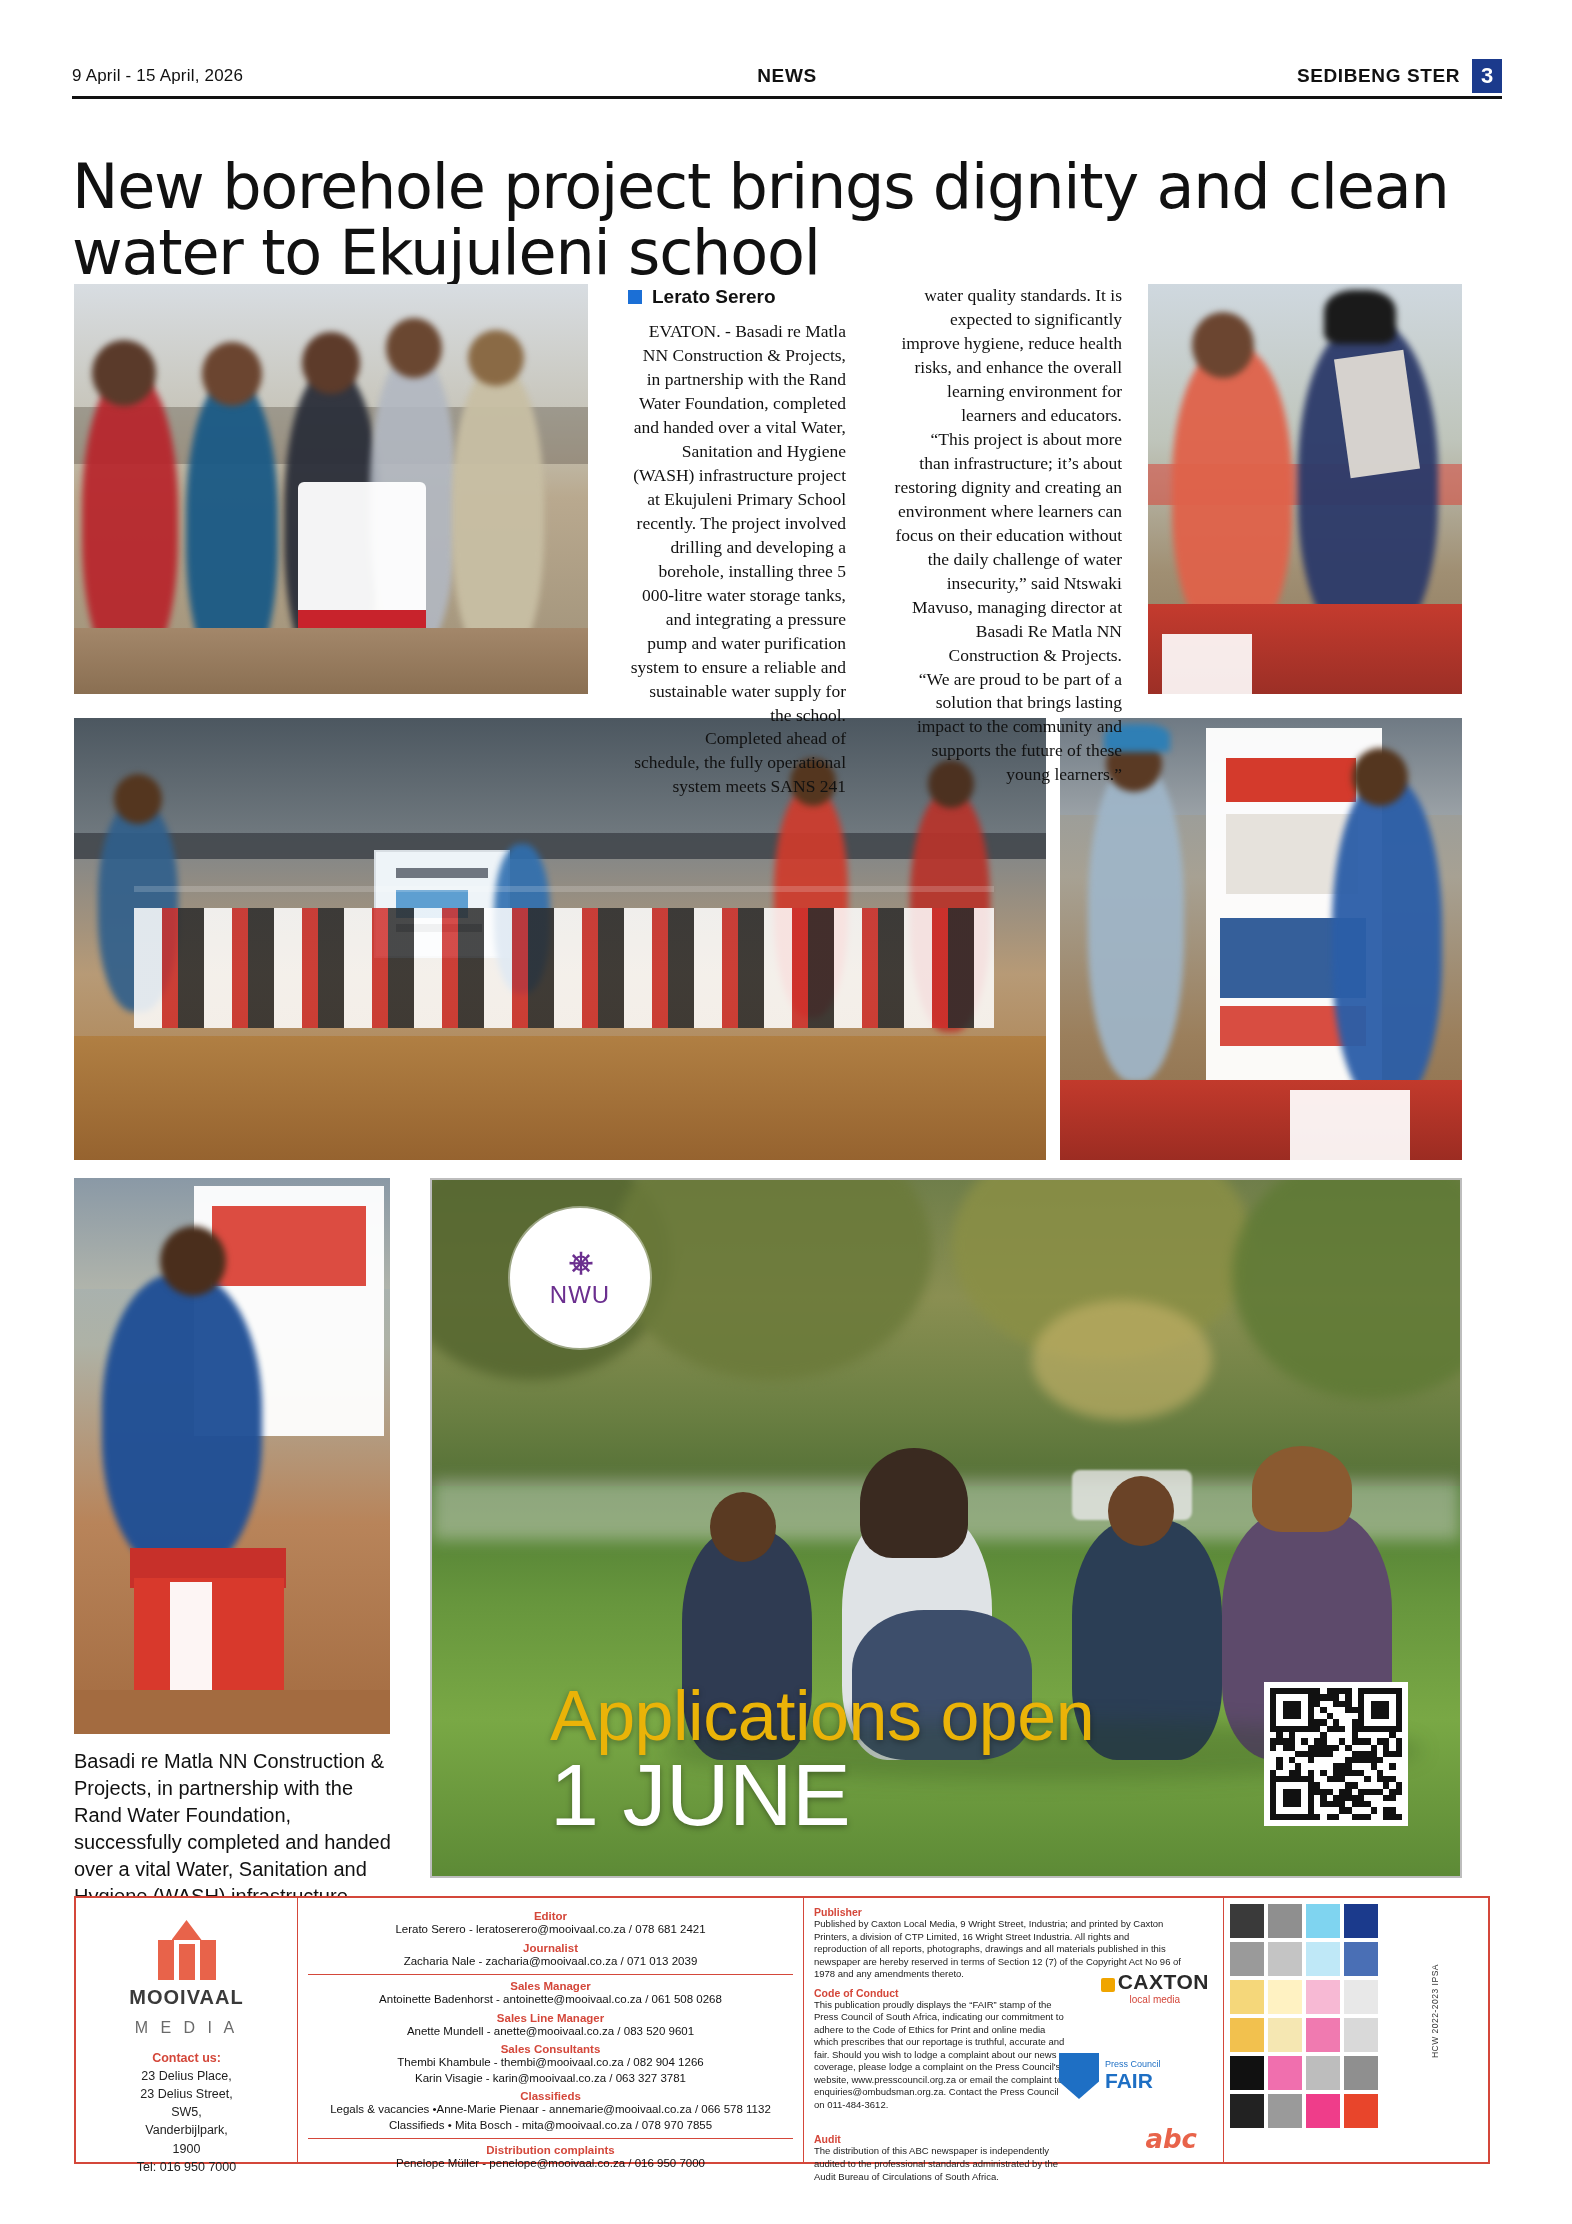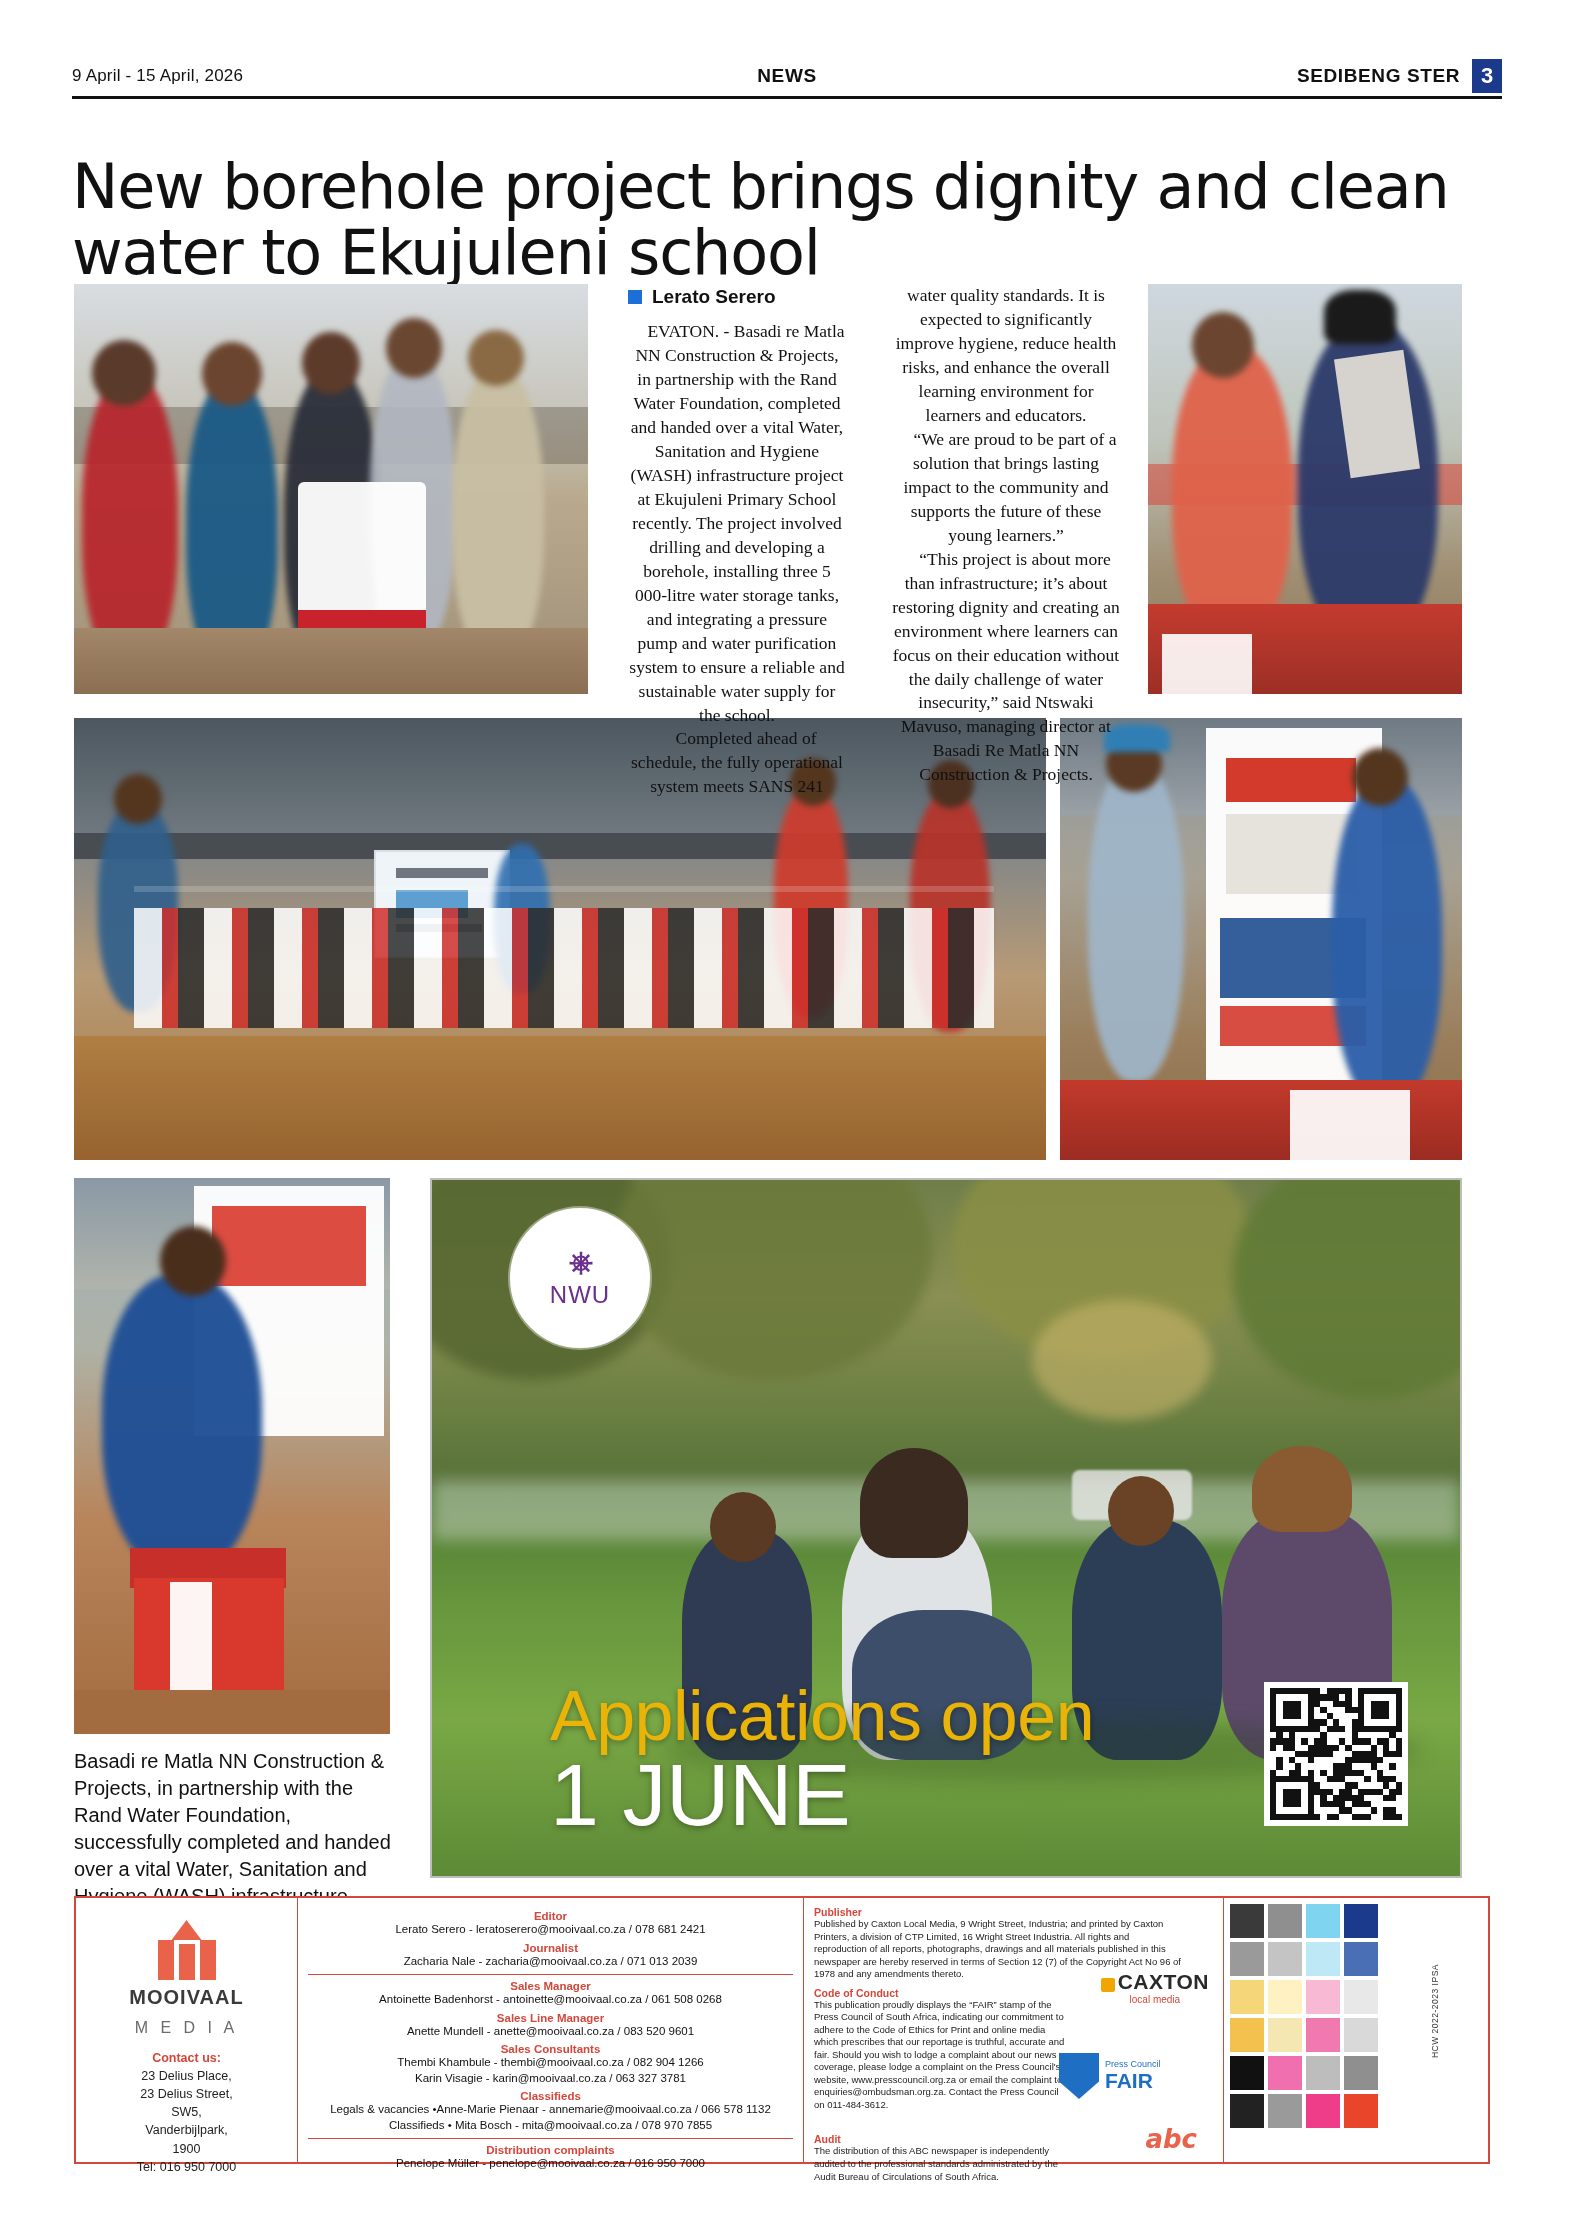--- a/index.html
+++ b/index.html
@@ -124,21 +124,21 @@
     font-weight: bold;
     color: #111;
   }
 
   .col {
     position: absolute;
     font-family: "Liberation Serif", serif;
     font-size: 17.5px;
     line-height: 1.37;
     color: #111;
-    text-align: center;
+    text-align: right;
   }
   .col p { margin: 0; text-indent: 18px; }
   .col p.first { text-indent: 18px; }
   #col-1 { left: 628px; top: 320px; width: 218px; }
   #col-2 { left: 890px; top: 284px; width: 232px; }
 
   
   .caption {
     position: absolute;
     left: 74px; top: 1748px;
@@ -527,22 +527,22 @@
     <span class="byline-name">Lerato Serero</span>
   </div>
 
   <div class="col" id="col-1">
     <p class="first">EVATON. - Basadi re Matla NN Construction &amp; Projects, in partnership with the Rand Water Foundation, completed and handed over a vital Water, Sanitation and Hygiene (WASH) infrastructure project at Ekujuleni Primary School recently. The project involved drilling and developing a borehole, installing three 5 000-litre water storage tanks, and integrating a pressure pump and water purification system to ensure a reliable and sustainable water supply for the school.</p>
     <p>Completed ahead of schedule, the fully operational system meets SANS 241</p>
   </div>
 
   <div class="col" id="col-2">
     <p style="text-indent:0">water quality standards. It is expected to significantly improve hygiene, reduce health risks, and enhance the overall learning environment for learners and educators.</p>
+    <p>“This project is about more than infrastructure; it’s about restoring dignity and creating an environment where learners can focus on their education without the daily challenge of water insecurity,” said Ntswaki Mavuso, managing director at Basadi Re Matla NN Construction &amp; Projects.</p>
     <p>“We are proud to be part of a solution that brings lasting impact to the community and supports the future of these young learners.”</p>
-    <p>“This project is about more than infrastructure; it’s about restoring dignity and creating an environment where learners can focus on their education without the daily challenge of water insecurity,” said Ntswaki Mavuso, managing director at Basadi Re Matla NN Construction &amp; Projects.</p>
   </div>
 
   <div class="caption">Basadi re Matla NN Construction &amp; Projects, in partnership with the Rand Water Foundation, successfully completed and handed over a vital Water, Sanitation and Hygiene (WASH) infrastructure project at Ekujuleni recently.</div>
 
   <div id="advert">
     <div class="ad-photo">
       <div class="ad-sky"></div>
       <div class="ad-tree" style="left:-40px;top:-40px;width:280px;height:240px;background:#55662f;"></div>
       <div class="ad-tree" style="left:180px;top:-60px;width:320px;height:260px;background:#6b7a3a;"></div>
       <div class="ad-tree" style="left:520px;top:-50px;width:300px;height:230px;background:#8a8f45;"></div>

